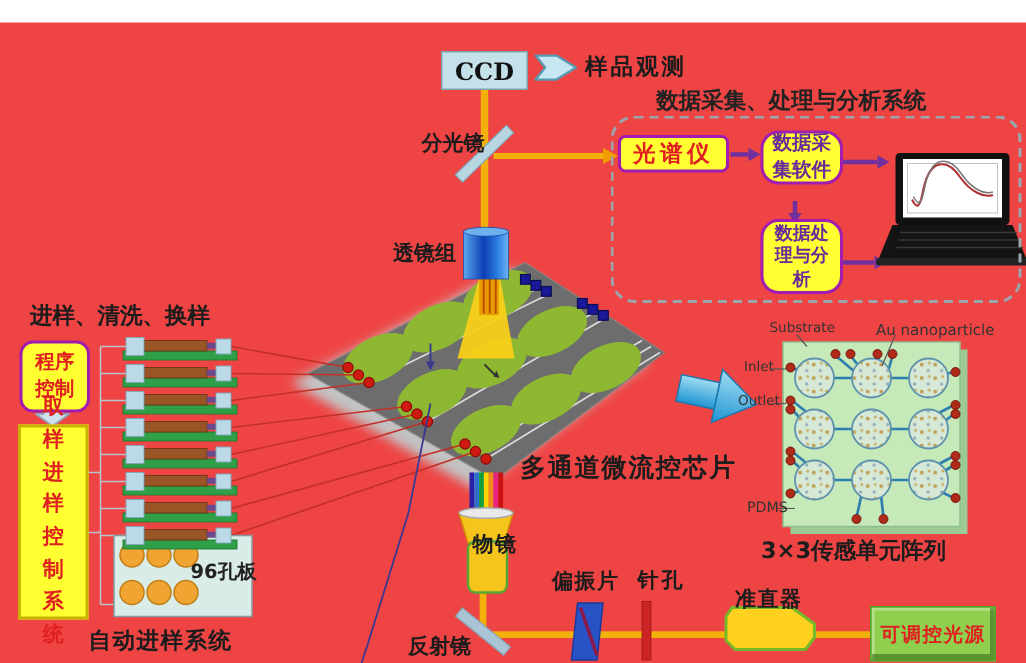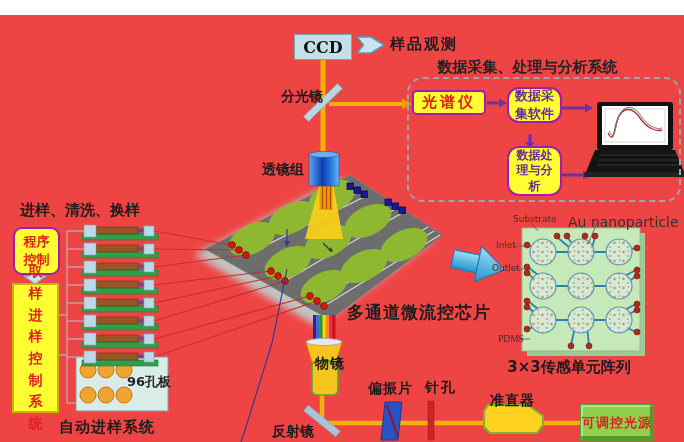--- a/index.html
+++ b/index.html
@@ -372,28 +372,28 @@
 </div>
 <div class="ybox" style="left:12px;top:268px;width:47px;height:130px;font-size:14px;color:#e02020;line-height:1.55;padding:0 19px;border:2px solid #c8b400;">
   <span>取样进样控制系统</span>
 </div>
 <div class="lbl" style="left:127px;top:360px;font-size:13px;color:#222;">96孔板</div>
 <div class="lbl" style="left:59px;top:404px;font-size:15px;letter-spacing:1px;">自动进样系统</div>
 
 <div class="lbl" style="left:347px;top:288px;font-size:17px;font-weight:700;letter-spacing:1px;">多通道微流控芯片</div>
 
 <div class="lbl small" style="left:513px;top:200px;font-size:9px;">Substrate</div>
-<div class="lbl small" style="left:568px;top:200px;font-size:14px;">Au nanoparticle</div>
+<div class="lbl small" style="left:584px;top:200px;font-size:10px;">Au nanoparticle</div>
 <div class="lbl small" style="left:496px;top:226px;font-size:9px;">Inlet</div>
 <div class="lbl small" style="left:492px;top:249px;font-size:9px;">Outlet</div>
-<div class="lbl small" style="left:498px;top:319px;font-size:9.5px;font-family:Liberation Serif, serif;">PDMS</div>
+<div class="lbl small" style="left:498px;top:319px;font-size:9.5px;">PDMS</div>
 <div class="lbl" style="left:504px;top:344px;width:130px;text-align:center;font-size:15px;">3×3传感单元阵列</div>
 
 <div class="lbl" style="left:275px;top:341px;font-size:14px;letter-spacing:1px;padding-left:40px;">物镜</div>
 <div class="lbl" style="left:272px;top:409px;font-size:14px;">反射镜</div>
 <div class="lbl" style="left:368px;top:366px;font-size:14px;letter-spacing:1px;">偏振片</div>
 <div class="lbl" style="left:425px;top:365px;font-size:14px;letter-spacing:2px;">针孔</div>
 <div class="lbl" style="left:490px;top:378px;font-size:14px;letter-spacing:1px;">准直器</div>
-<div class="srcbox" style="left:580px;top:389px;width:74px;height:37px;font-size:13px;color:#e02020;letter-spacing:1px;">
+<div class="srcbox" style="left:580px;top:389px;width:84px;height:37px;font-size:13px;color:#e02020;letter-spacing:1px;">
   <span>可调控光源</span>
 </div>
 
 </div>
 
 </body></html>

